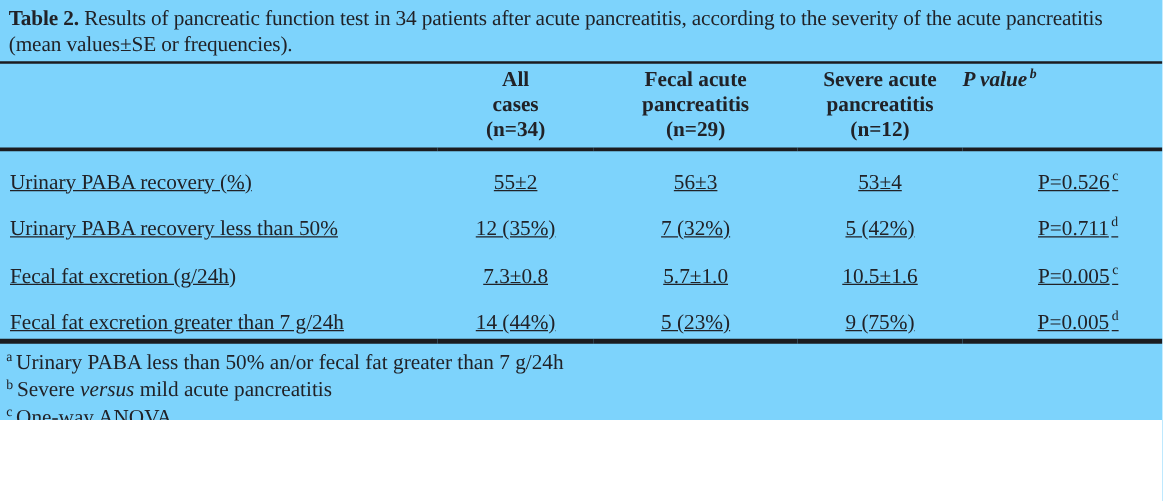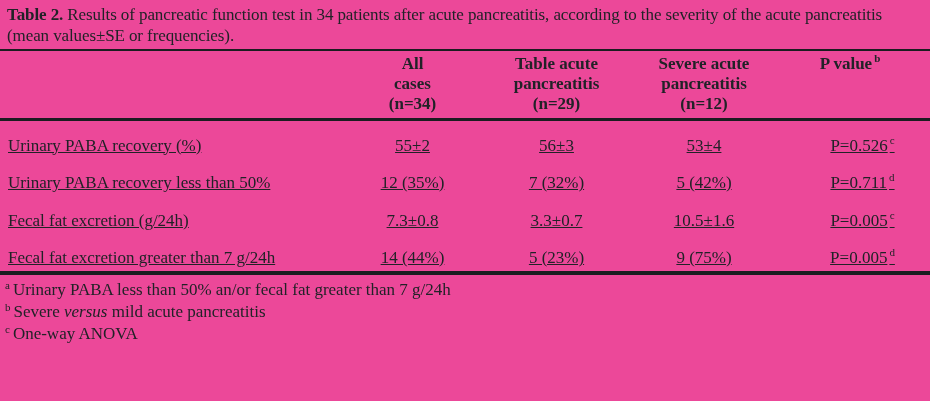--- a/index.html
+++ b/index.html
@@ -1,20 +1,20 @@
 <!DOCTYPE html>
 <html><head>
 <meta charset="utf-8">
 <style>
   html, body { margin: 0; padding: 0; background: #ffffff; }
   .page {
     width: 930px;
-    height: 401px;
+    height: 336px;
     box-sizing: border-box;
-    background: #ec4899;
+    background: #7dd3fc;
     color: #212227;
     font-family: "Liberation Serif", serif;
     font-size: 17px;
     overflow: hidden;
   }
   
   .caption {
     margin: 0;
     padding: 4px 6px 3px 7px;
     line-height: 21px;
@@ -37,21 +37,21 @@
   col.c-p      { width: 160px; }
   thead { border-bottom: 3px solid #1b1c20; }
   tbody { border-bottom: 4px solid #1b1c20; }
   th {
     font-weight: bold;
     text-align: center;
     vertical-align: top;
     padding: 3px 0 4px 0;
     line-height: 20px;
   }
-  th.p-head { text-align: center; }
+  th.p-head { text-align: left; font-style: italic; }
   tbody td {
     height: 33.5px;
     vertical-align: bottom;
     padding: 0 0 4px 0;
     text-align: center;
     line-height: 19px;
     text-decoration: underline;
   }
   td.lbl {
     text-align: left;
@@ -92,21 +92,21 @@
     </colgroup>
     <thead>
       <tr>
         <th class="lbl"></th>
         <th>
           <div>All</div>
           <div>cases</div>
           <div>(n=34)</div>
         </th>
         <th>
-          <div>Table acute</div>
+          <div>Fecal acute</div>
           <div>pancreatitis</div>
           <div>(n=29)</div>
         </th>
         <th>
           <div>Severe acute</div>
           <div>pancreatitis</div>
           <div>(n=12)</div>
         </th>
         <th class="p-head"><span>P value</span><sup>b</sup></th>
       </tr>
@@ -122,21 +122,21 @@
       <tr>
         <td class="lbl"><span>Urinary PABA recovery less than 50%</span><sup></sup></td>
         <td>12 (35%)</td>
         <td>7 (32%)</td>
         <td>5 (42%)</td>
         <td class="pcell"><span>P=0.711</span><sup>d</sup></td>
       </tr>
       <tr>
         <td class="lbl"><span>Fecal fat excretion (g/24h)</span><sup></sup></td>
         <td>7.3±0.8</td>
-        <td>3.3±0.7</td>
+        <td>5.7±1.0</td>
         <td>10.5±1.6</td>
         <td class="pcell"><span>P=0.005</span><sup>c</sup></td>
       </tr>
       <tr>
         <td class="lbl"><span>Fecal fat excretion greater than 7 g/24h</span><sup></sup></td>
         <td>14 (44%)</td>
         <td>5 (23%)</td>
         <td>9 (75%)</td>
         <td class="pcell"><span>P=0.005</span><sup>d</sup></td>
       </tr>

